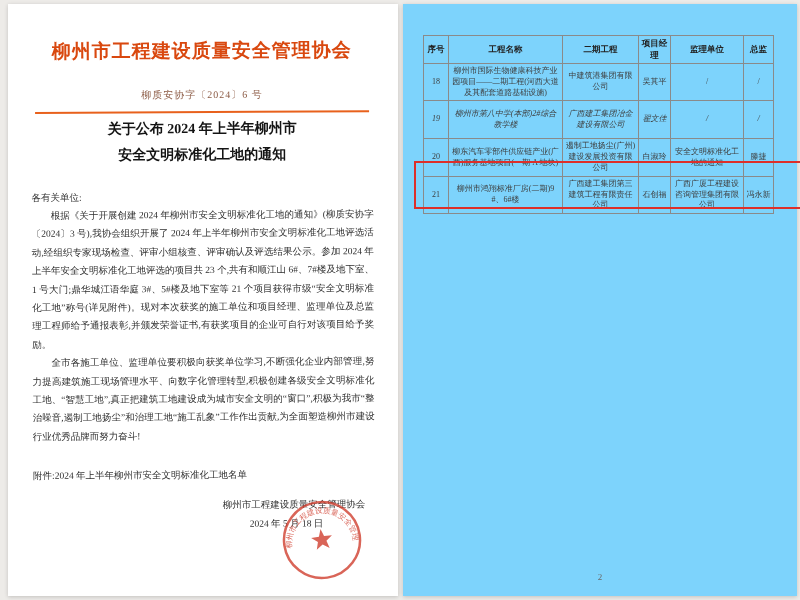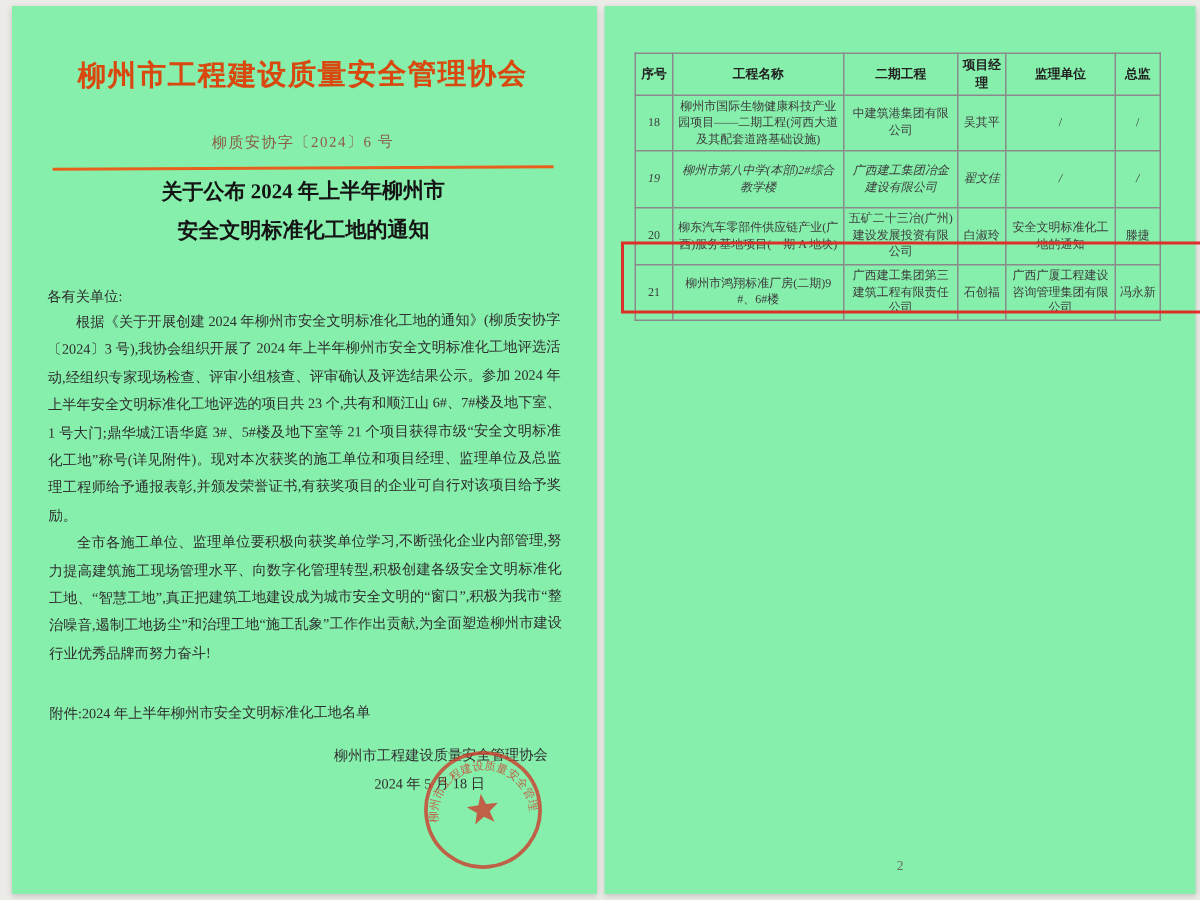--- a/index.html
+++ b/index.html
@@ -2,25 +2,25 @@
 <html><head>
 <meta charset="utf-8">
 <style>
   html,body{margin:0;padding:0;}
   body{
     width:800px;height:600px;position:relative;overflow:hidden;
     background:#edebe8;
     font-family:"Liberation Serif", serif;
   }
   .page{
-    position:absolute;top:4px;height:592px;background:#86efac;
+    position:absolute;top:4px;height:592px;background:#ffffff;
     box-shadow:0 1px 4px rgba(0,0,0,.18);
   }
   #left-page{left:8px;width:390px;}
-  #right-page{left:403px;width:394px;background:#86efac;}
+  #right-page{left:403px;width:394px;background:#7dd3fc;}
 
   
   .notice-inner{padding:0 24px;transform:rotate(-0.3deg);}
   .org-header{
     margin:34px 2px 0;text-align:center;
     font-family:"Liberation Sans", sans-serif;font-weight:bold;
     font-size:19px;line-height:26px;letter-spacing:1px;color:#d9480f;
   }
   .doc-number{margin-top:24px;text-align:center;font-size:10px;color:#8c5b45;letter-spacing:1px;}
   .rule{margin:9px 4px 0;height:2px;background:#e8611c;border:0;}
@@ -117,21 +117,21 @@
           <td class="c-seq">19</td>
           <td class="c-project">柳州市第八中学(本部)2#综合教学楼</td>
           <td class="c-contractor">广西建工集团冶金建设有限公司</td>
           <td class="c-manager">翟文佳</td>
           <td class="c-supervisor">/</td>
           <td class="c-chief">/</td>
         </tr>
         <tr style="height: 31px;">
           <td class="c-seq">20</td>
           <td class="c-project">柳东汽车零部件供应链产业(广西)服务基地项目(一期 A 地块)</td>
-          <td class="c-contractor">五矿二十三冶(广州)建设发展投资有限公司</td>
+          <td class="c-contractor">遏制工地扬尘(广州)建设发展投资有限公司</td>
           <td class="c-manager">白淑玲</td>
           <td class="c-supervisor">安全文明标准化工地的通知</td>
           <td class="c-chief">滕捷</td>
         </tr>
         <tr style="height: 35px;">
           <td class="c-seq">21</td>
           <td class="c-project">柳州市鸿翔标准厂房(二期)9#、6#楼</td>
           <td class="c-contractor">广西建工集团第三建筑工程有限责任公司</td>
           <td class="c-manager">石创福</td>
           <td class="c-supervisor">广西广厦工程建设咨询管理集团有限公司</td>

